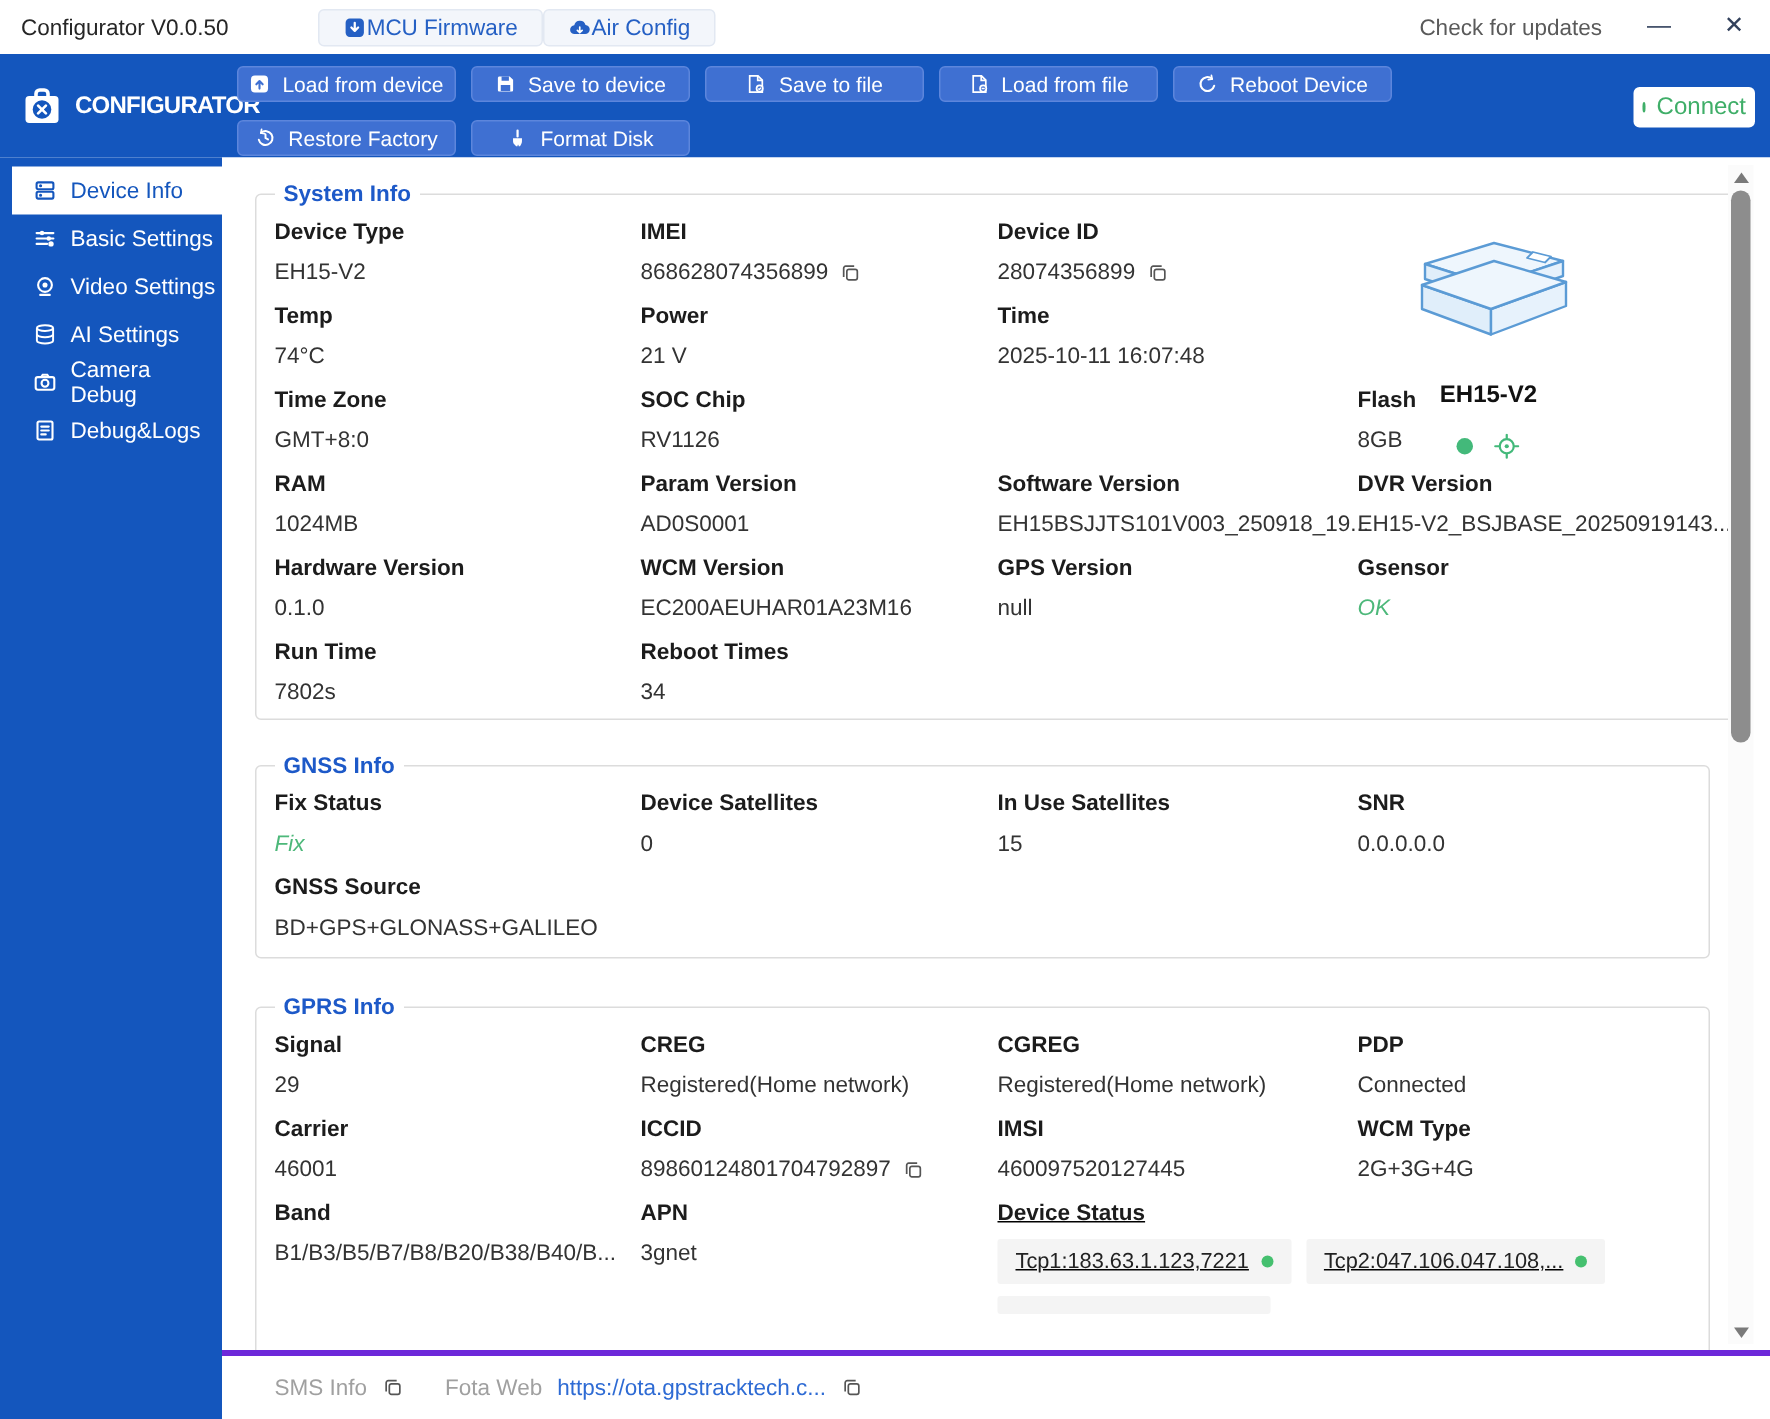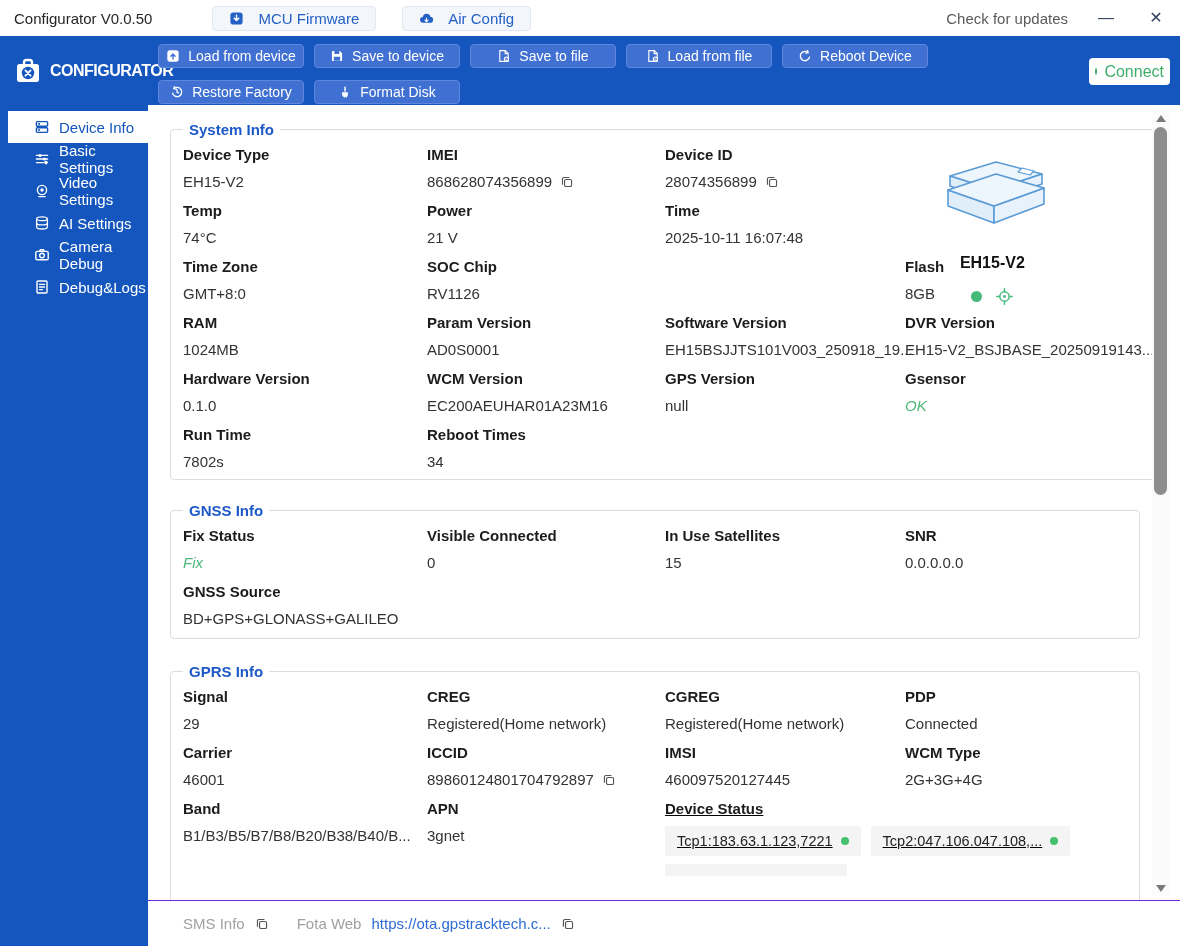--- a/index.html
+++ b/index.html
@@ -2,22 +2,22 @@
 <html><head>
 <meta charset="utf-8">
 <style>
   html,body{margin:0;padding:0;background:#e9e9e9;}
   *{box-sizing:border-box;font-family:"Liberation Sans",sans-serif;}
   .app{width:1180px;height:946px;position:relative;overflow:hidden;background:#fff;}
 
   
   .titlebar{height:36px;background:#fff;display:flex;align-items:center;padding:0 12px 0 14px;}
   .apptitle{font-size:15px;color:#262626;margin-right:60px;}
-  .tab-btn{display:inline-flex;align-items:center;gap:14px;background:#f3f6fb;border:1px solid #e2e8f2;
-    border-radius:4px;height:25px;padding:0 16px;font-size:15px;color:#2560c4;margin-right:26px;cursor:pointer;}
+  .tab-btn{display:inline-flex;align-items:center;gap:0;background:#f3f6fb;border:1px solid #e2e8f2;
+    border-radius:4px;height:25px;padding:0 16px;font-size:15px;color:#2560c4;margin-right:0;cursor:pointer;}
   .tab-btn svg{width:15px;height:15px;display:block;}
   .title-right{margin-left:auto;display:flex;align-items:center;gap:26px;}
   .chk{font-size:15px;color:#5a5a5a;cursor:pointer;}
   .winbtn{font-size:16px;color:#32415c;cursor:pointer;width:24px;text-align:center;line-height:24px;}
 
   
   .header{height:69px;background:#1456BD;display:flex;align-items:flex-start;padding:0 10px 0 0;}
   .logo{width:148px;display:flex;align-items:center;gap:7px;padding-left:13px;height:69px;}
   .logo svg{width:30px;height:30px;display:block;}
   .logotext{color:#fff;font-weight:700;font-size:16px;letter-spacing:-0.5px;}
@@ -26,21 +26,21 @@
     font-size:14px;display:inline-flex;align-items:center;justify-content:center;gap:8px;cursor:pointer;}
   .tbtn svg{width:14px;height:14px;display:block;}
   .connect{margin-left:auto;margin-top:22px;background:#fff;border:none;border-radius:4px;height:27px;width:81px;
     display:inline-flex;align-items:center;justify-content:center;gap:7px;font-size:16px;color:#3fae68;cursor:pointer;}
   .cdot-sm{width:7px;height:7px;border-radius:50%;background:#3fae68;display:inline-block;}
 
   
   .app-body{display:flex;height:841px;}
   .sidebar{width:148px;background:#1456BD;padding-top:6px;flex:none;}
   .side-item{height:32px;display:flex;align-items:center;gap:9px;color:#fff;font-size:15px;
-    padding-left:26px;margin-left:8px;cursor:pointer;font-weight:500;}
+    padding-left:14px;margin-left:8px;cursor:pointer;font-weight:500;}
   .side-item svg{width:16px;height:16px;display:block;flex:none;}
   .side-item.active{background:#fff;color:#1456BD;}
   .main{flex:1;position:relative;background:#fff;}
   .content{position:absolute;left:0;right:0;top:0;bottom:46px;overflow:hidden;padding:0 40px 0 22px;}
 
   
   fieldset{border:1px solid #dcdcdc;border-radius:4px;margin:0;padding:2px 10px 22px 12px;}
   fieldset.sys{margin-top:16px;position:relative;height:359px;}
   fieldset.gnss{margin-top:22px;height:137px;}
   fieldset.gprs{margin-top:24px;height:260px;}
@@ -71,21 +71,21 @@
 
   
   .scrollbar{position:absolute;top:5px;bottom:50px;right:11px;width:17px;background:#fbfbfb;}
   .sb-up,.sb-down{position:absolute;left:0;width:17px;height:16px;display:flex;align-items:center;justify-content:center;cursor:pointer;}
   .sb-up{top:0;} .sb-down{bottom:0;}
   .tri-up{width:0;height:0;border-left:5px solid transparent;border-right:5px solid transparent;border-bottom:7px solid #7a7a7a;}
   .tri-down{width:0;height:0;border-left:5px solid transparent;border-right:5px solid transparent;border-top:7px solid #7a7a7a;}
   .sb-thumb{position:absolute;top:17px;left:2px;width:13px;height:368px;background:#8d8d8d;border-radius:7px;cursor:pointer;}
 
   
-  .bottombar{position:absolute;left:0;right:0;bottom:0;height:46px;background:#fff;border-top:1px solid #6d28d9;
+  .bottombar{position:absolute;left:0;right:0;bottom:0;height:46px;background:#fff;border-top:4px solid #6d28d9;
     display:flex;align-items:center;padding:0 22px 0 35px;gap:10px;}
   .graylab{color:#a0a0a0;font-size:15px;white-space:nowrap;}
   .blink{color:#2e6bd4;font-size:15px;white-space:nowrap;cursor:pointer;text-decoration:none;}
   .fota{margin-left:18px;}
 </style>
 </head>
 <body>
 
 <div class="app">
 
@@ -437,21 +437,21 @@
         <fieldset class="gnss">
           <legend>GNSS Info</legend>
           <div class="fgrid">
               <div class="cell">
                 <div class="flabel">Fix Status</div>
                 <div class="fvalue green">
                   <span>Fix</span>
                 </div>
               </div>
               <div class="cell">
-                <div class="flabel">Visible Connected</div>
+                <div class="flabel">Device Satellites</div>
                 <div class="fvalue">
                   <span>0</span>
                 </div>
               </div>
               <div class="cell">
                 <div class="flabel">In Use Satellites</div>
                 <div class="fvalue">
                   <span>15</span>
                 </div>
               </div>

